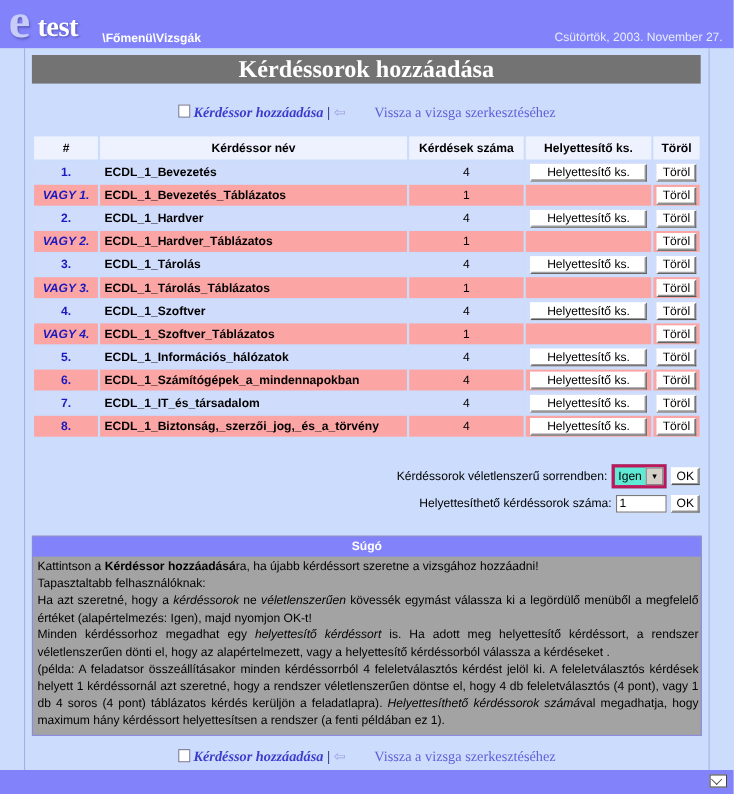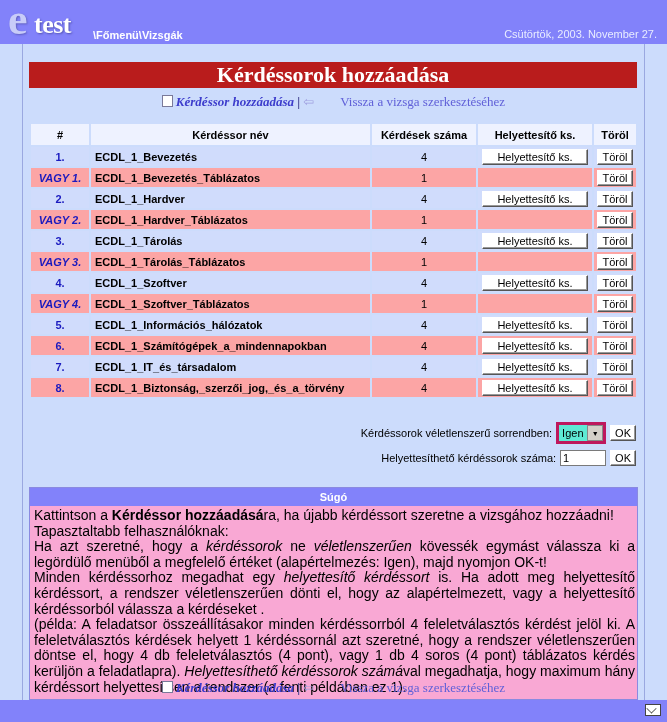--- a/index.html
+++ b/index.html
@@ -6,21 +6,21 @@
   body { width:667px; height:722px; background:#ccdcfc; font-family:"Liberation Sans", sans-serif; position:relative; overflow:hidden; }
   .topbar { position:absolute; left:0; top:0; width:667px; height:44px; background:#8282fa; }
   .logo { position:absolute; left:8px; top:2px; font-family:"Liberation Serif", serif; color:#fff; }
   .logo .e { font-size:44px; color:#c8ccf8; font-weight:bold; line-height:36px; position:absolute; left:0; top:0; text-shadow:1px 1px 2px #6060c0; }
   .logo .t { font-size:26px; font-weight:bold; position:absolute; left:26px; top:8px; color:#fff; letter-spacing:-0.5px; text-shadow:1px 1px 2px #5050b0; }
   .crumb { position:absolute; left:93px; top:29px; font-size:11px; color:#fff; font-weight:bold; }
   .date { position:absolute; right:10px; top:28px; font-size:11px; color:#e8ecff; }
   .leftcol { position:absolute; left:0; top:44px; width:22px; height:656px; background:#ccdcfc; border-right:1px solid #9aa8e0; }
   .rightcol { position:absolute; right:0; top:44px; width:22px; height:656px; background:#ccdcfc; border-left:1px solid #9aa8e0; }
   .main { position:absolute; left:23px; top:44px; width:621px; height:656px; background:#ccdcfc; }
-  .titlebar { position:absolute; left:6px; top:18px; width:608px; height:26px; background:#b91c1c; color:#fff; text-align:center; font-family:"Liberation Serif", serif; font-weight:bold; font-size:22px; line-height:26px; }
+  .titlebar { position:absolute; left:6px; top:6px; width:608px; height:26px; background:#737373; color:#fff; text-align:center; font-family:"Liberation Serif", serif; font-weight:bold; font-size:22px; line-height:26px; }
   .links { position:absolute; left:0; width:621px; text-align:center; font-family:"Liberation Serif", serif; font-size:13px; color:#4848c8; }
   .links .add { font-weight:bold; color:#3c3ccc;font-style:italic; }
   .links .back { color:#6060d8;margin-left:24px; }
   .links .sep { color:#3a3a8a; font-weight:bold; }
   .doc-icon { display:inline-block; width:9px; height:10px; border:1px solid #7a7a9a; background:#fff; vertical-align:-1px; margin-right:3px; }
   .arrow-icon { color:#a0a0e0; margin-right:2px; }
   table.list { position:absolute; left:6px; top:78px; width:609px; border-collapse:separate; border-spacing:2px; font-size:11px; }
   table.list th { background:#eef2ff; font-weight:bold; height:19px; color:#000; }
   table.list td { height:19px; padding:0 2px; }
   tr.odd td { background:#d0dcfc; }
@@ -31,23 +31,23 @@
   td.cnt { text-align:center; width:100px; }
   td.rep { width:110px; text-align:center; }
   td.del { width:38px; text-align:center; }
   .btn { font-family:"Liberation Sans", sans-serif; font-size:11px; background:#fff; border:1px solid; border-color:#fff #555 #555 #fff; box-shadow:inset -1px -1px 0 #999; padding:1px 4px; cursor:pointer; color:#000; }
   .btn.rep { width:106px; }
   .row-opt { position:absolute; right:8px; font-size:11px; color:#000; display:flex; align-items:center; gap:4px; }
   .select { display:inline-flex; align-items:center; border:3px solid #be185d; background:#5eead4; height:16px; width:44px; font-size:11px; }
   .select span { flex:1; padding-left:3px; }
   .select .arr { width:14px; height:14px; background:#d4d0c8; border:1px solid #888; display:flex; align-items:center; justify-content:center; font-size:7px; flex:none; padding:0; }
   .txtin { width:40px; height:14px; border:1px solid #7a7a7a; font-size:11px; padding:0 2px; font-family:"Liberation Sans", sans-serif; }
-  .help { position:absolute; left:6px; top:443px; width:607px; border:1px solid #8a8ae0; background:#f9a8d4; }
+  .help { position:absolute; left:6px; top:443px; width:607px; border:1px solid #8a8ae0; background:#a3a3a3; }
   .help .hdr { background:#8282fa; color:#fff; text-align:center; font-weight:bold; font-size:11px; height:18px; line-height:18px; }
-  .help .body { font-size:14px; line-height:15.6px; padding:2px 2px 4px 4px; text-align:justify; color:#000; }
+  .help .body { font-size:11px; line-height:15.6px; padding:2px 2px 4px 4px; text-align:justify; color:#000; }
   .bottombar { position:absolute; left:0; top:700px; width:667px; height:22px; background:#8282fa; }
   .mail { position:absolute; right:6px; top:4px; width:14px; height:10px; background:#fff; border:1px solid #444; }
   .mail:before { content:""; position:absolute; left:1px; top:-1px; width:8px; height:8px; border-right:1px solid #444; border-bottom:1px solid #444; transform:rotate(45deg) scale(0.8); }
 </style>
 </head>
 <body>
 
 <div class="topbar">
   <div class="logo">
     <span class="e">e</span>

